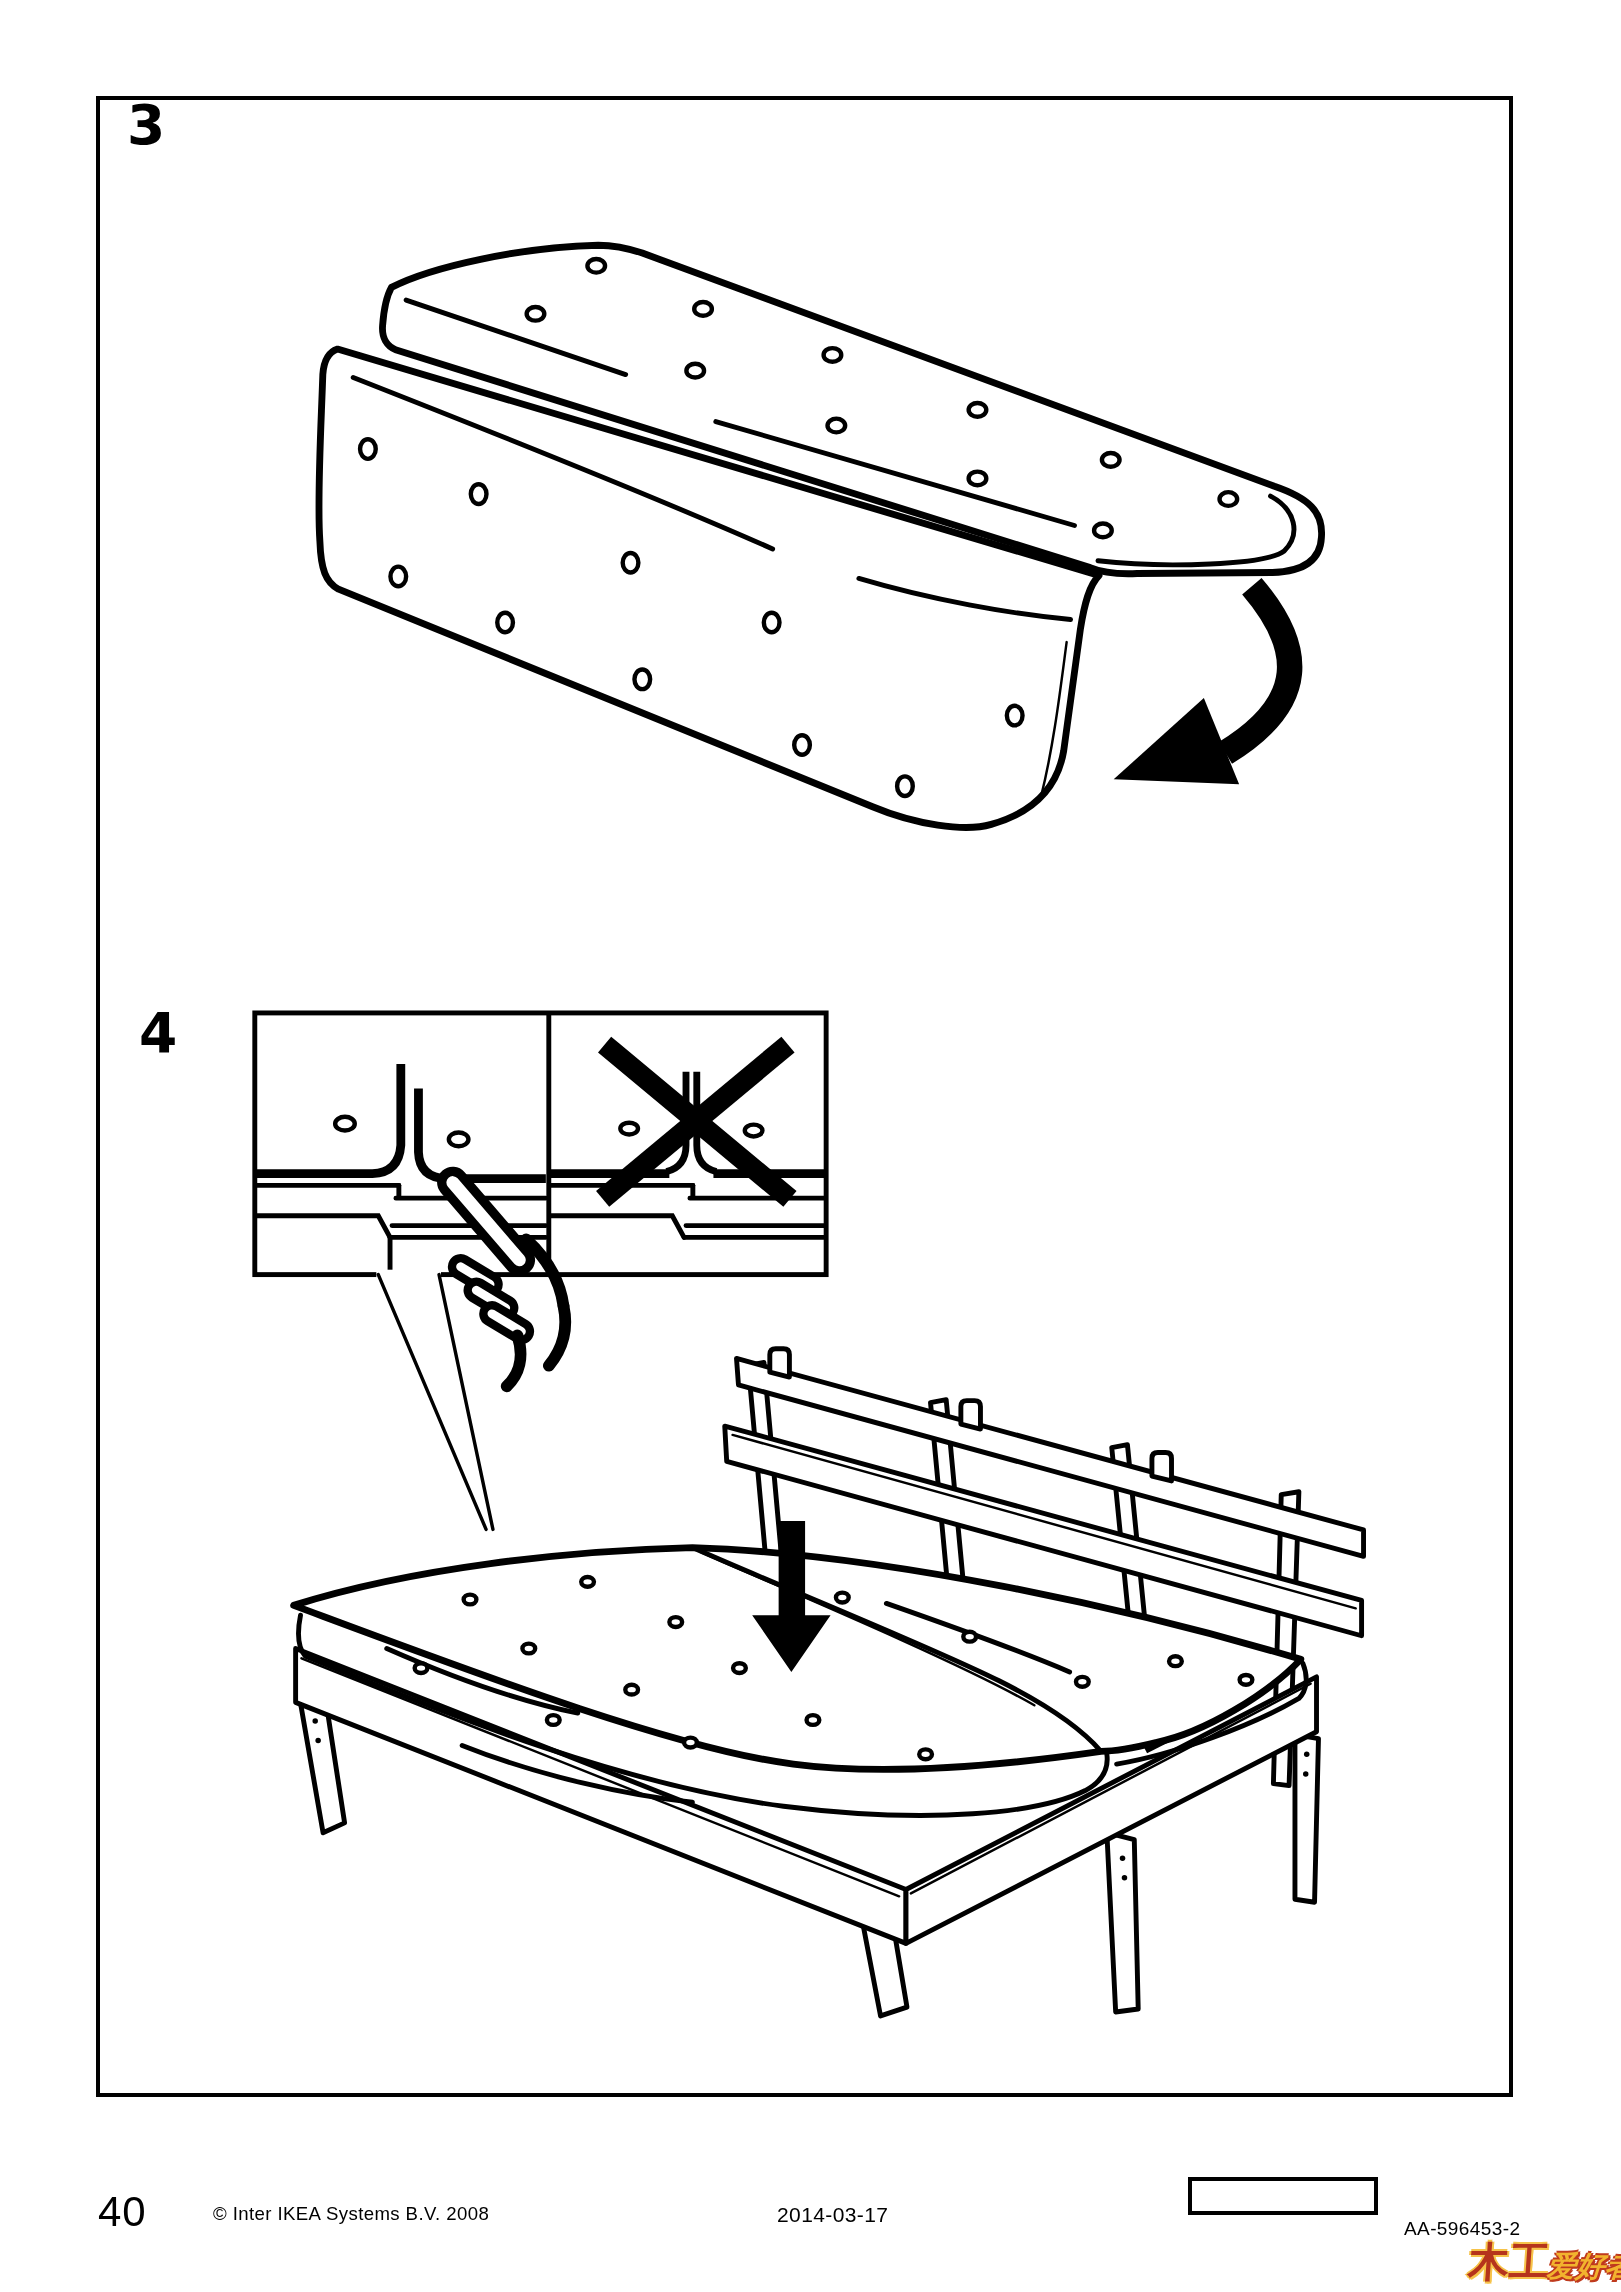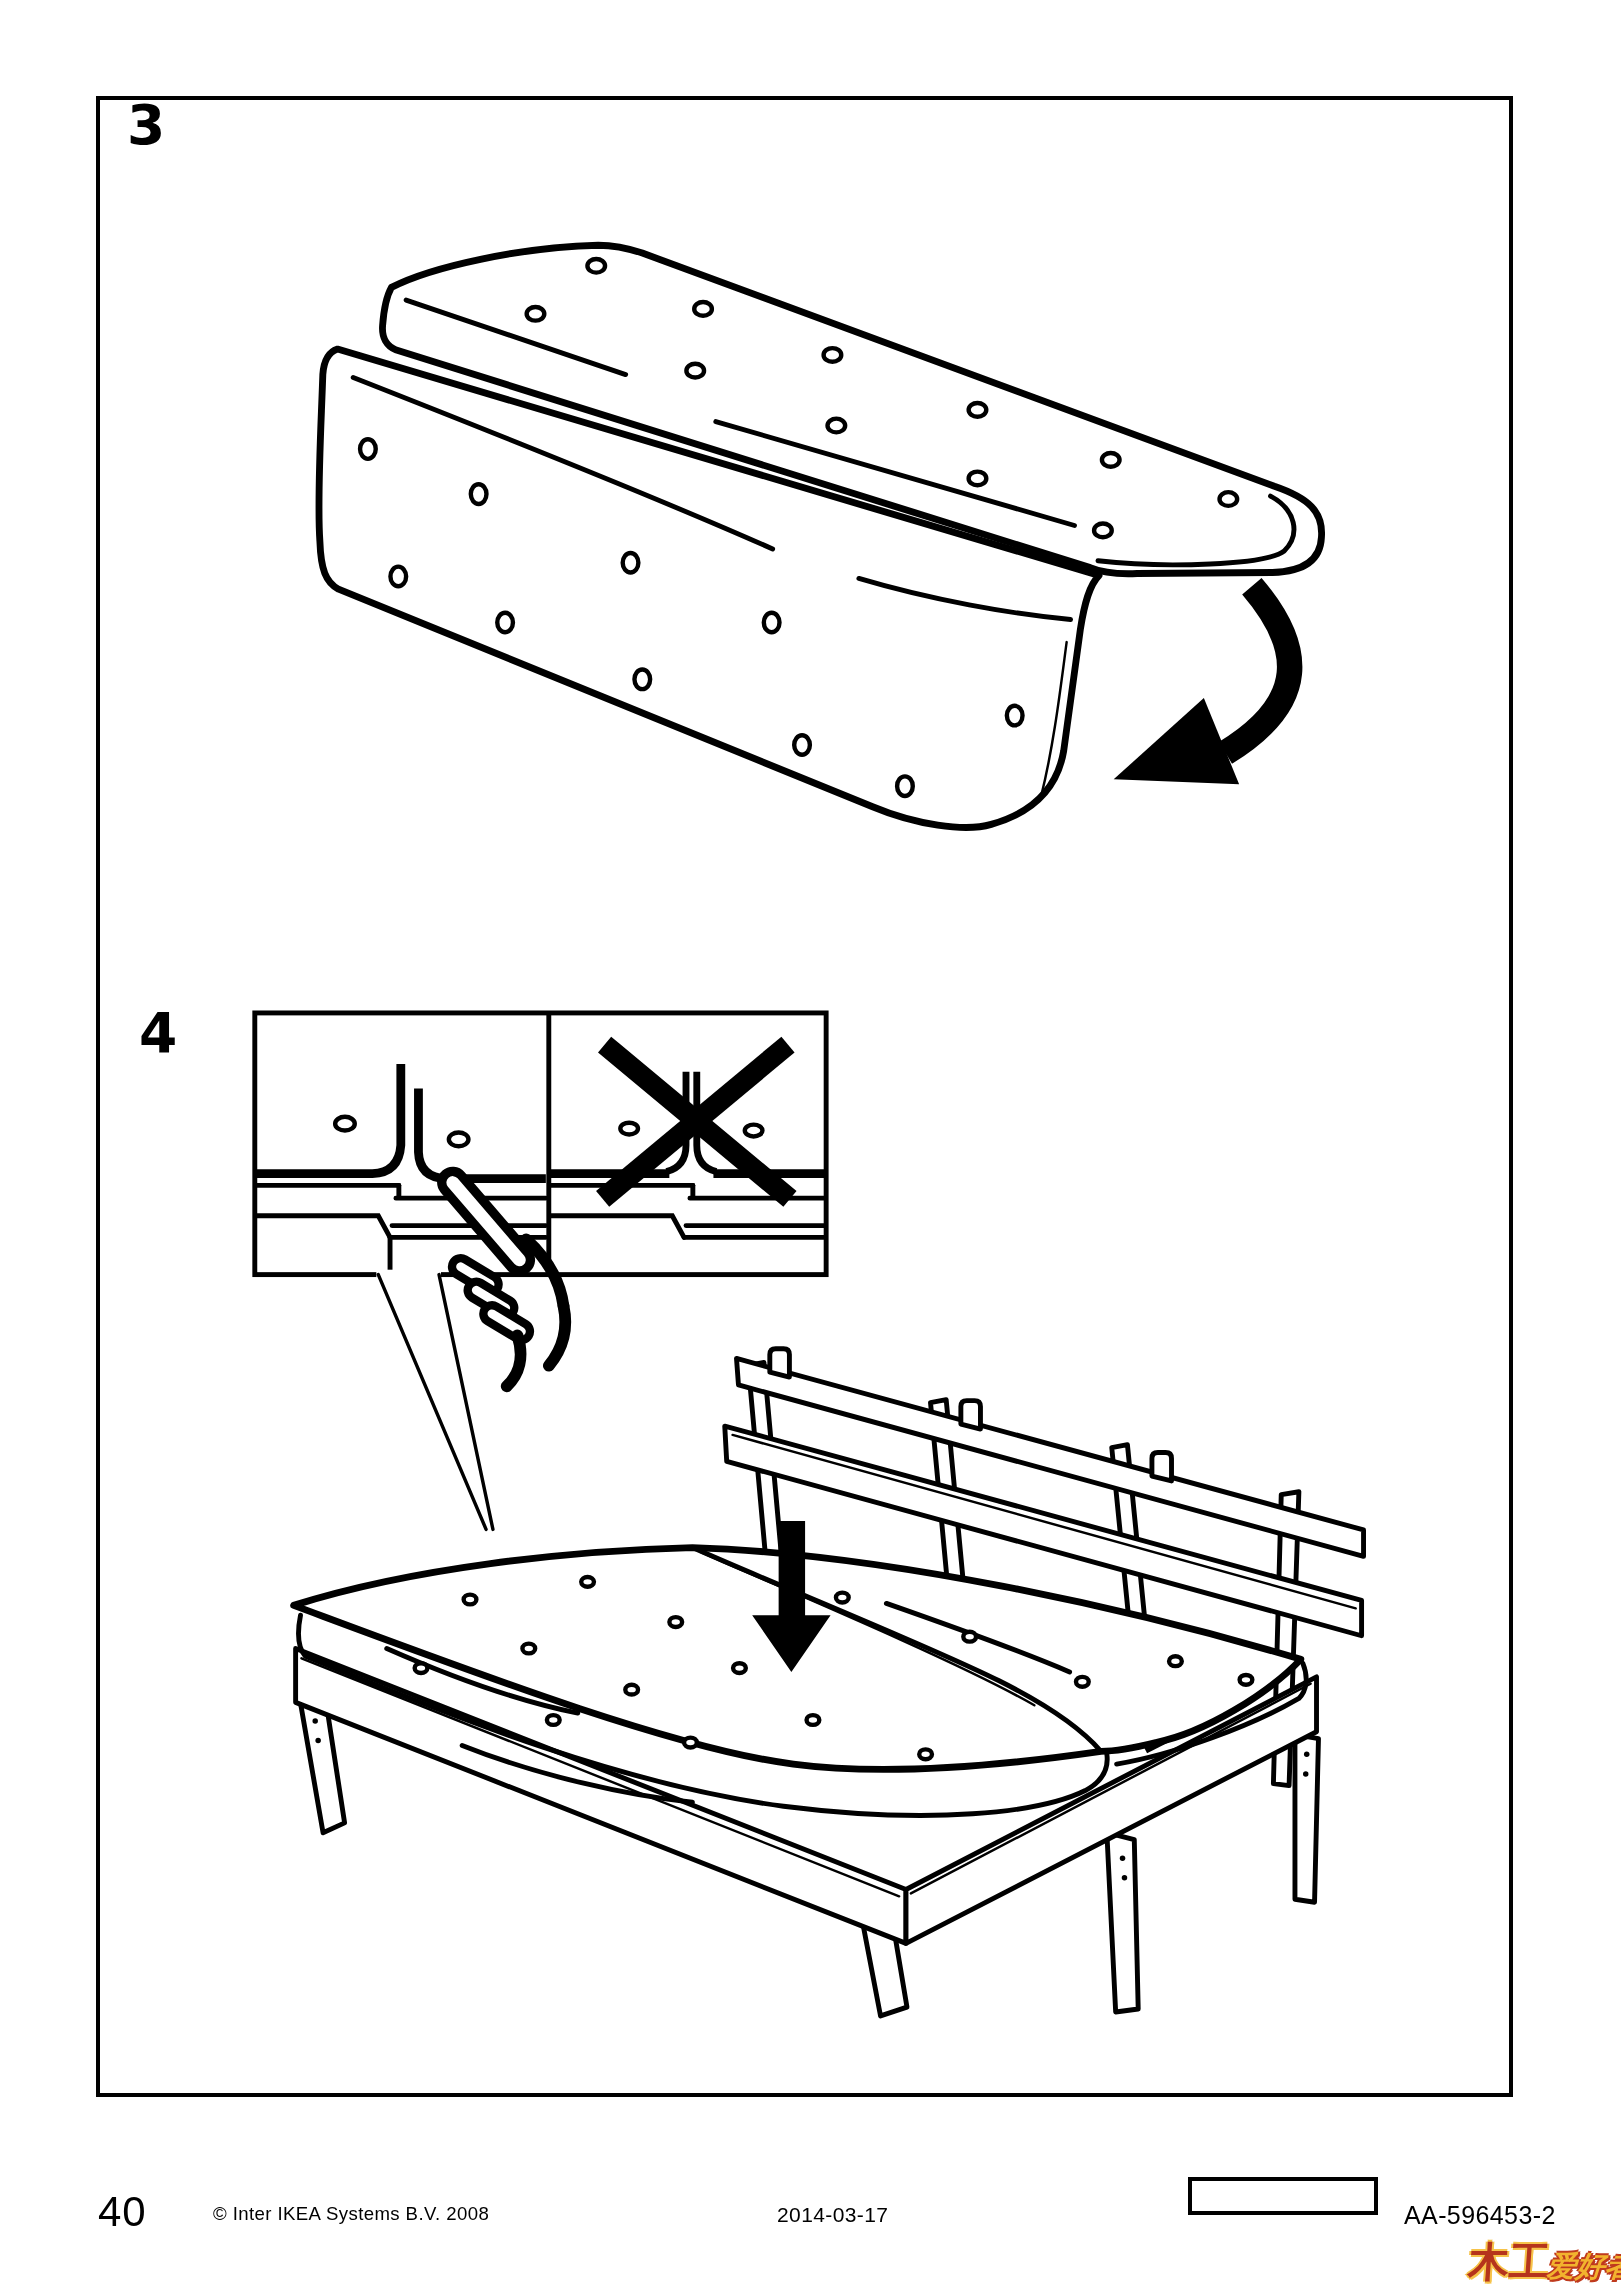--- a/index.html
+++ b/index.html
@@ -27,21 +27,21 @@
   .fingerOut{fill:none;stroke:#000000;stroke-width:32;stroke-linecap:round;}
   .fingerIn{fill:none;stroke:#ffffff;stroke-width:13;stroke-linecap:round;}
   .fingerOutS{fill:none;stroke:#000000;stroke-width:26;stroke-linecap:round;}
   .fingerInS{fill:none;stroke:#ffffff;stroke-width:9;stroke-linecap:round;}
   #footer{position:absolute;left:0;top:2174px;width:1621px;height:78px;}
   #page-number{position:absolute;left:98px;top:13.7px;font-size:42px;letter-spacing:1px;}
   #copyright{position:absolute;left:213px;top:29px;font-size:18.6px;letter-spacing:0.4px;}
   #doc-date{position:absolute;left:777px;top:29px;font-size:21px;letter-spacing:0.4px;}
   #revision-box{position:absolute;left:1188px;top:2.9px;width:190px;height:38px;
                 border:4.9px solid #000;box-sizing:border-box;background:#fff;}
-  #doc-code{position:absolute;left:1404px;top:27px;font-size:25px;letter-spacing:0.4px;}
+  #doc-code{position:absolute;left:1404px;top:44px;font-size:19px;letter-spacing:0.4px;}
   #watermark{position:absolute;left:1468px;top:2237px;width:153px;height:55px;
              white-space:nowrap;transform:skewX(-4deg);}
   .wm-main{font-family:"DejaVu Sans",sans-serif;font-weight:bold;font-size:41px;line-height:51px;
            color:#b5341c;
            text-shadow:2px 0 0 #f6c34a,-2px 0 0 #f6c34a,0 2px 0 #f6c34a,0 -2px 0 #f6c34a,2px 2px 0 #f6c34a;}
   .wm-sub{font-family:"DejaVu Sans",sans-serif;font-weight:bold;font-style:italic;font-size:29px;
           color:#f2b32e;margin-left:-2.9px;
           text-shadow:2px 0 0 #bf3a1e,-2px 0 0 #bf3a1e,0 2px 0 #bf3a1e,0 -2px 0 #bf3a1e,2px 2px 0 #bf3a1e;}
 </style>
 </head>

